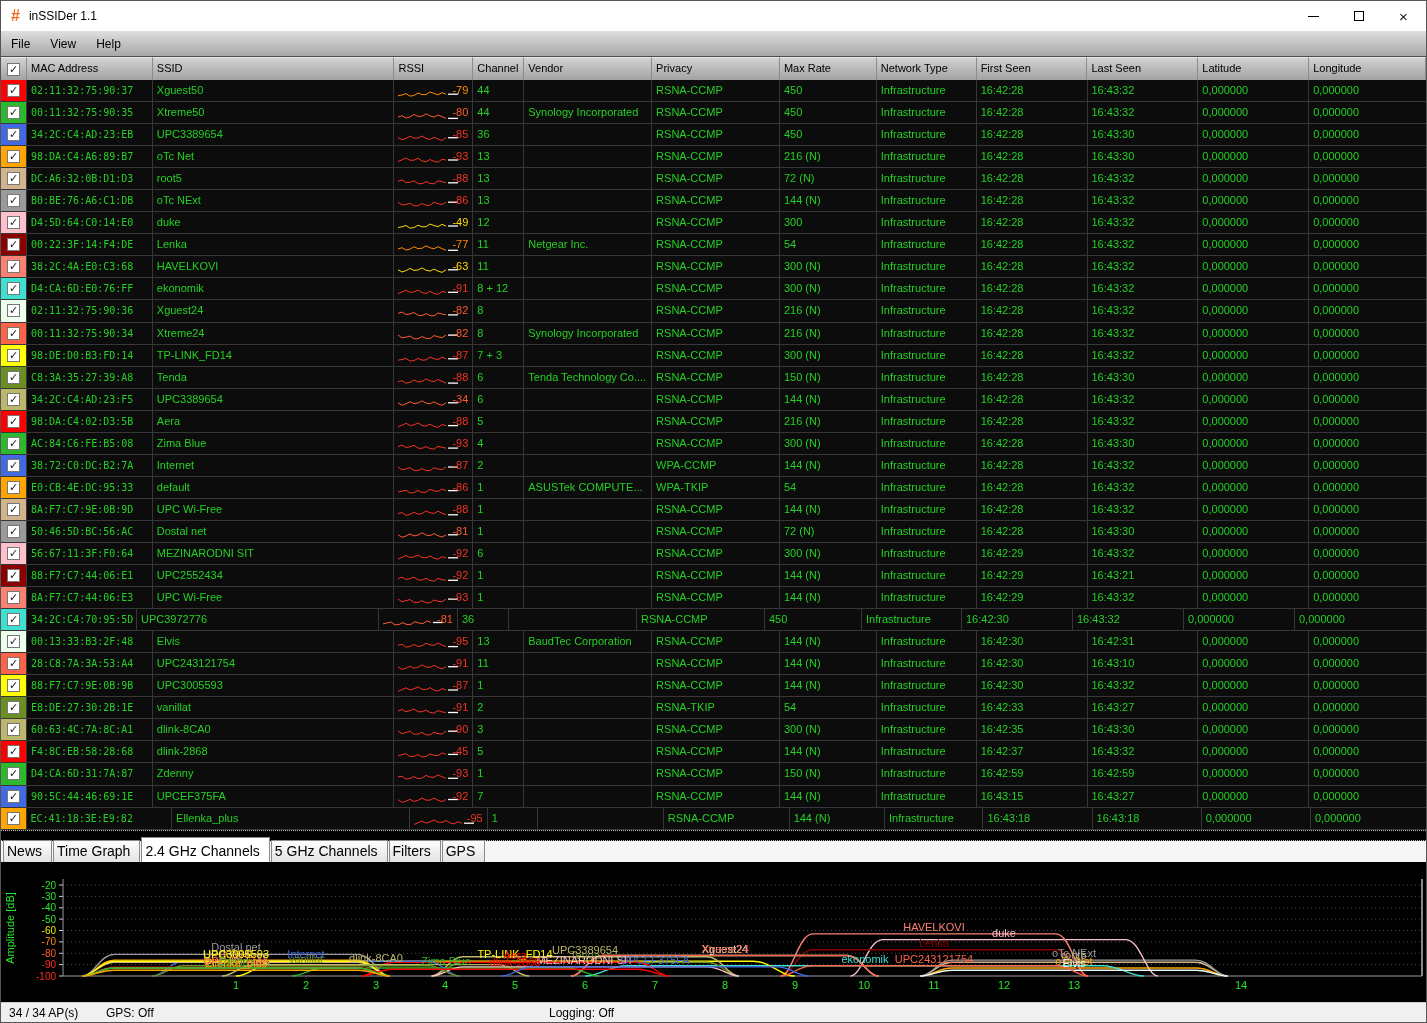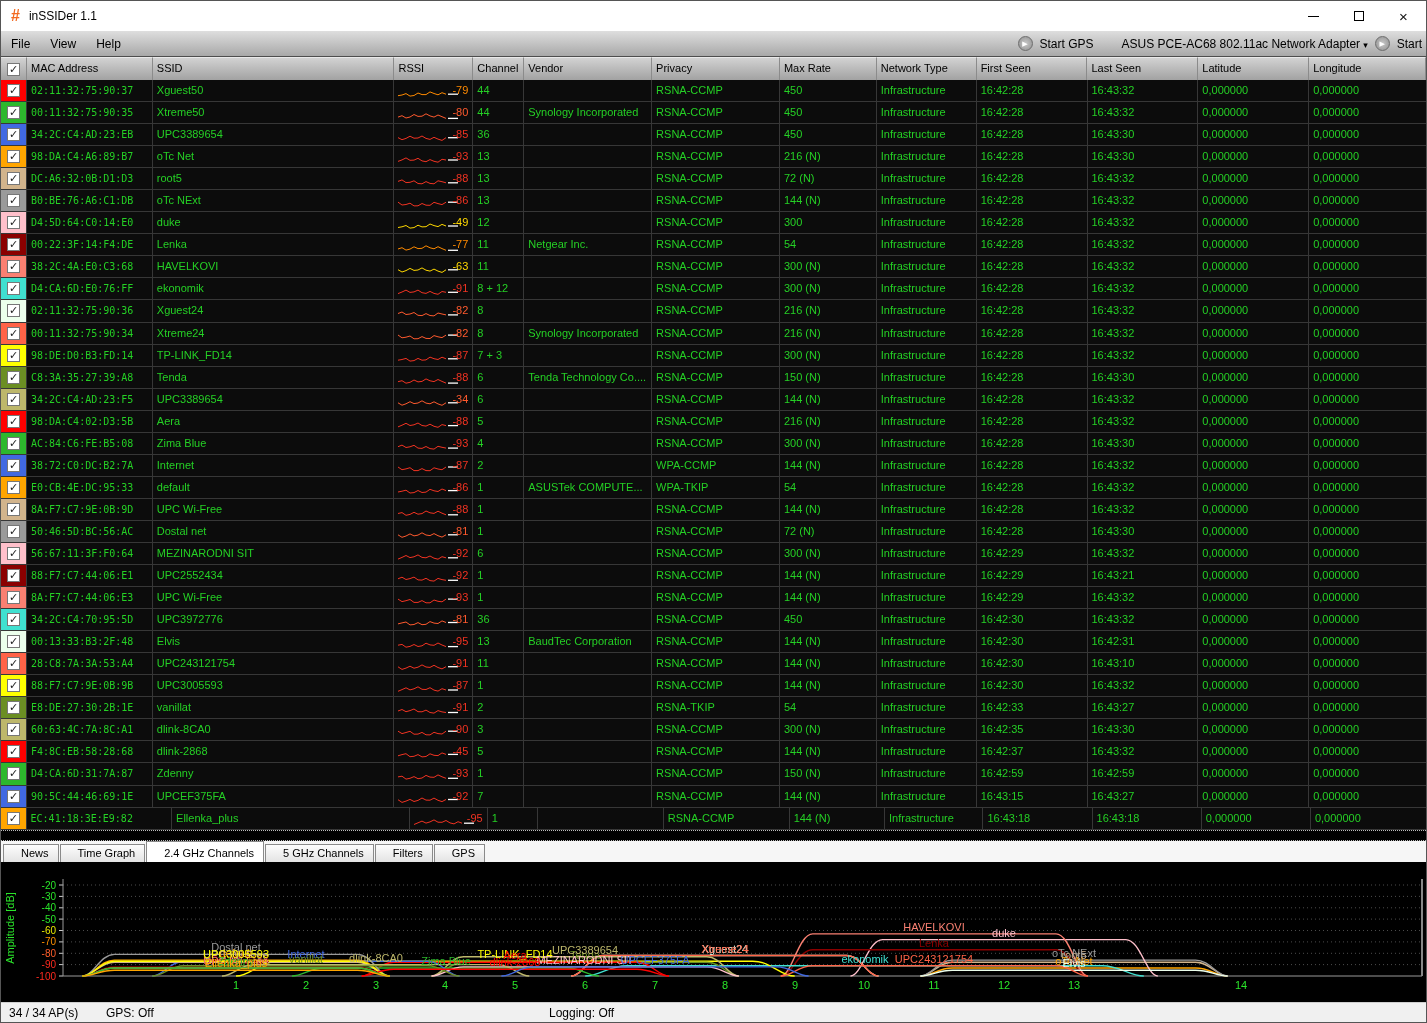--- a/index.html
+++ b/index.html
@@ -30,21 +30,21 @@
   .tcell{border-right:1px solid #373737;color:#25d025;font-size:11px;line-height:21px;padding-left:4px;overflow:hidden;white-space:nowrap;}
   .mac{font-family:"DejaVu Sans Mono",monospace;font-size:10px;letter-spacing:0;}
   .cbcell{display:flex;align-items:center;justify-content:center;padding-left:0;}
   .rssicell{position:relative;padding:0;}
   .rssicell svg{position:absolute;left:2px;top:1px;}
   .rssival{position:absolute;right:4px;top:0;font-size:11px;}
   
   #divstrip{position:absolute;left:0;top:829px;width:100%;height:11px;background:#000;border-top:1px dotted #bbb;border-bottom:1px dotted #bbb;}
   
   #tabbar{position:absolute;left:0;top:840px;width:100%;height:21px;background:#f6f6f6;display:flex;align-items:flex-end;padding-left:2px;}
-  .tab{font-size:11px;color:#000;background:linear-gradient(#fdfdfd,#e3e3e3);border:1px solid #8a8a8a;border-bottom:none;padding:2px 9px 3px 17px;margin-right:1px;position:relative;}
+  .tab{font-size:14px;color:#000;background:linear-gradient(#fdfdfd,#e3e3e3);border:1px solid #8a8a8a;border-bottom:none;padding:2px 9px 3px 3px;margin-right:1px;position:relative;}
   .tab.active{background:#fff;padding-top:5px;z-index:3;top:0;}
   
   #graph{position:absolute;left:0;top:861px;width:100%;height:140px;background:#000;}
   
   #statusbar{position:absolute;left:0;top:1001px;width:100%;height:22px;background:#f0f0f0;border-top:1px solid #cfcfcf;font-size:12px;color:#000;}
   #statusbar span{position:absolute;top:3px;}
   #st-ap{left:8px;} #st-gps{left:105px;} #st-log{left:548px;}
 </style>
 </head>
 <body>
@@ -64,28 +64,20 @@
       <span class="winbtn">
           <span>×</span>
         </span>
     </div>
   </div>
 
   <div id="menubar">
     <span class="menuitem">File</span>
     <span class="menuitem">View</span>
     <span class="menuitem">Help</span>
-    <div id="menuright">
-      <span class="playcirc">▶</span>
-      <span>Start GPS</span>
-      <span style="width:14px"></span>
-      <span><span>ASUS PCE-AC68 802.11ac Network Adapter</span><span class="caret">▾</span></span>
-      <span class="playcirc">▶</span>
-      <span>Start</span>
-    </div>
   </div>
 
   <div id="gridheader">
       <div class="hcell hcb" style="width:26px">
         <span class="cbx">✓</span>
       </div>
       <div class="hcell" style="width:126px">MAC Address</div>
       <div class="hcell" style="width:242px">SSID</div>
       <div class="hcell" style="width:79px">RSSI</div>
       <div class="hcell" style="width:51px">Channel</div>
@@ -648,21 +640,21 @@
     <div class="tcell" style="width:100px">Infrastructure</div>
     <div class="tcell" style="width:111px">16:42:29</div>
     <div class="tcell" style="width:111px">16:43:32</div>
     <div class="tcell" style="width:111px">0,000000</div>
     <div class="tcell" style="width:117px;border-right:none">0,000000</div>
   </div>
       <div class="trow">
     <div class="tcell cbcell" style="width:26px;background:#40e0d0">
           <span class="cbx">✓</span>
         </div>
-    <div class="tcell mac" style="width:126px">34:2C:C4:70:95:5D</div>
+    <div class="tcell mac" style="width:110px">34:2C:C4:70:95:5D</div>
     <div class="tcell" style="width:242px">UPC3972776</div>
     <div class="tcell rssicell" style="width:79px">
           <svg width="66" height="20">
             <polyline points="2,13.9 6,12.9 10,12.0 14,14.9 18,14.5 22,12.6 26,14.7 30,14.3 34,11.6 38,13.1 42,13.5 46,10.9 50,12.5 " fill="none" stroke="#ff5a2e" stroke-width="1"></polyline>
             <line x1="52" y1="12.5" x2="62" y2="12.5" stroke="#ffffff" stroke-width="1.3"></line>
           </svg>
           <span class="rssival" style="color:#ff5a2e">-81</span>
         </div>
     <div class="tcell" style="width:51px">36</div>
     <div class="tcell" style="width:128px"></div>

